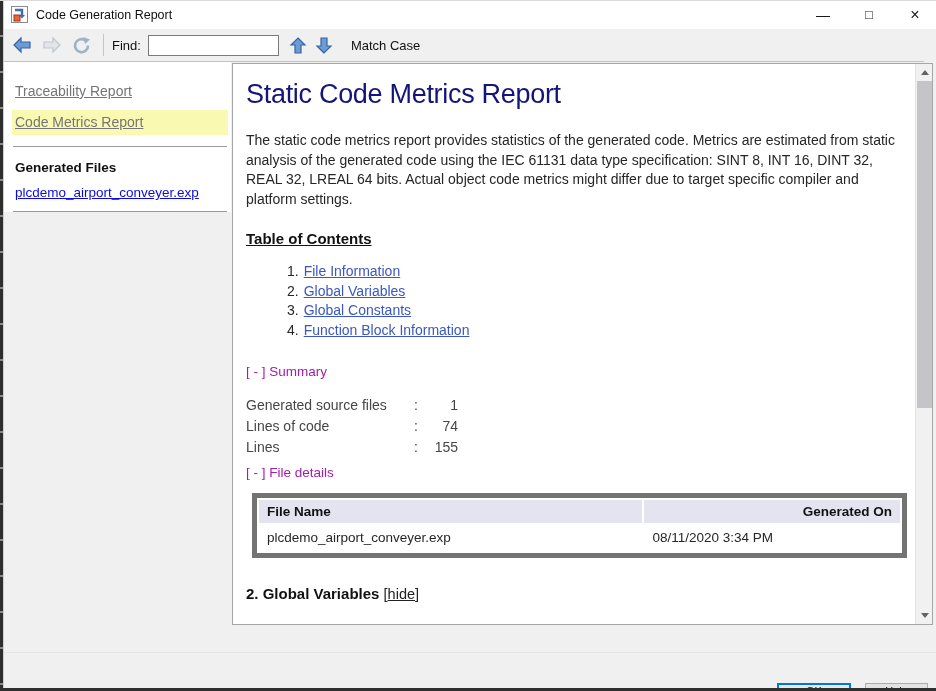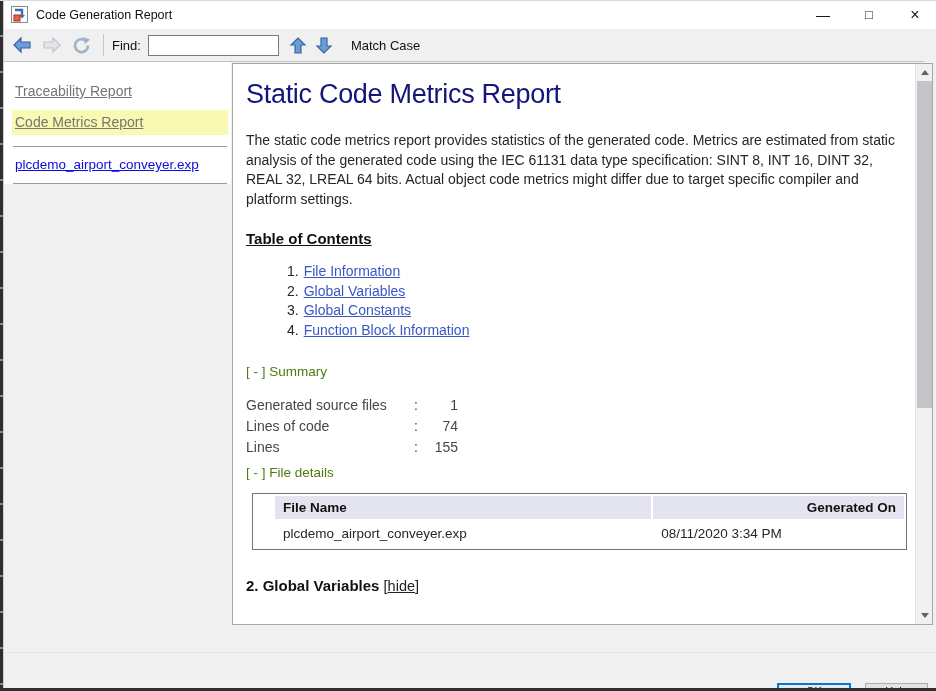--- a/index.html
+++ b/index.html
@@ -55,32 +55,32 @@
   .toc-head { font-size:15px; font-weight:bold; color:#111; margin-top:21px;text-decoration:underline; }
   .toc-list { list-style:none; margin-top:15px; }
   .toc-list li { font-size:14px; color:#1a1a1a; line-height:19.5px; padding-left:41px; }
   .toc-num { color:#262626; margin-right:5px; }
   .toc-link { color:#3A57C4; text-decoration:underline; cursor:pointer; }
 
   .sec-head { font-size:15px; font-weight:bold; color:#111; margin-top:23px; }
   .hide-wrap { font-weight:normal; font-size:14.5px; color:#222; }
   .hide-link { text-decoration:underline; cursor:pointer; }
 
-  .toggle-line { font-size:13.5px; color:#4d7c0f; margin-top:24px; }
+  .toggle-line { font-size:13.5px; color:#a21caf; margin-top:24px; }
   .toggle-box { cursor:pointer; }
 
   .stats { margin-top:16px; }
   .stat-row { display:flex; font-size:14px; color:#464646; line-height:21px; }
   .stat-label { width:168px; }
   .stat-colon { width:10px; }
   .stat-value { width:34px; text-align:right; }
 
   .fd-line { margin-top:7px; }
 
-  table.file-table { margin:13px 0 0 6px; width:655px; border:1px solid #737373; border-spacing:2px; background:#fff;padding-left:20px; }
+  table.file-table { margin:13px 0 0 6px; width:655px; border:5px solid #737373; border-spacing:2px; background:#fff; }
   .file-table th { background:#E4E4F1; font-size:13.5px; font-weight:bold; color:#111; padding:4px 8px; }
   .file-table th.col-name { text-align:left; width:60%; }
   .file-table th.col-gen { text-align:right; }
   .file-table td { font-size:13.5px; color:#262626; padding:5px 8px 6px 8px; }
   .file-table td.cell-gen { text-align:left; }
 
   .sec2 { margin-top:27px; }
 
   
   .scrollbar { position:absolute; right:0; top:0; width:17px; height:100%; background:#F1F1F1; border-left:1px solid #E3E3E3; }
@@ -156,20 +156,21 @@
     </span>
     <span class="match-case">Match Case</span>
   </div>
 
   <div class="content-bg"></div>
 
   <div class="sidebar">
     <a class="side-link nav-item1">Traceability Report</a>
     <a class="side-link nav-item2">Code Metrics Report</a>
     <hr class="side-divider">
+    <div class="genfiles-head">Generated Files</div>
     <a class="file-link">plcdemo_airport_conveyer.exp</a>
     <hr class="side-divider">
   </div>
 
   <div class="main-panel">
     <div class="main-inner">
       <h1 class="report-title">Static Code Metrics Report</h1>
       <p class="intro">The static code metrics report provides statistics of the generated code. Metrics are estimated from static analysis of the generated code using the IEC 61131 data type specification: SINT 8, INT 16, DINT 32, REAL 32, LREAL 64 bits. Actual object code metrics might differ due to target specific compiler and platform settings.</p>
 
       <h2 class="toc-head">Table of Contents</h2>

